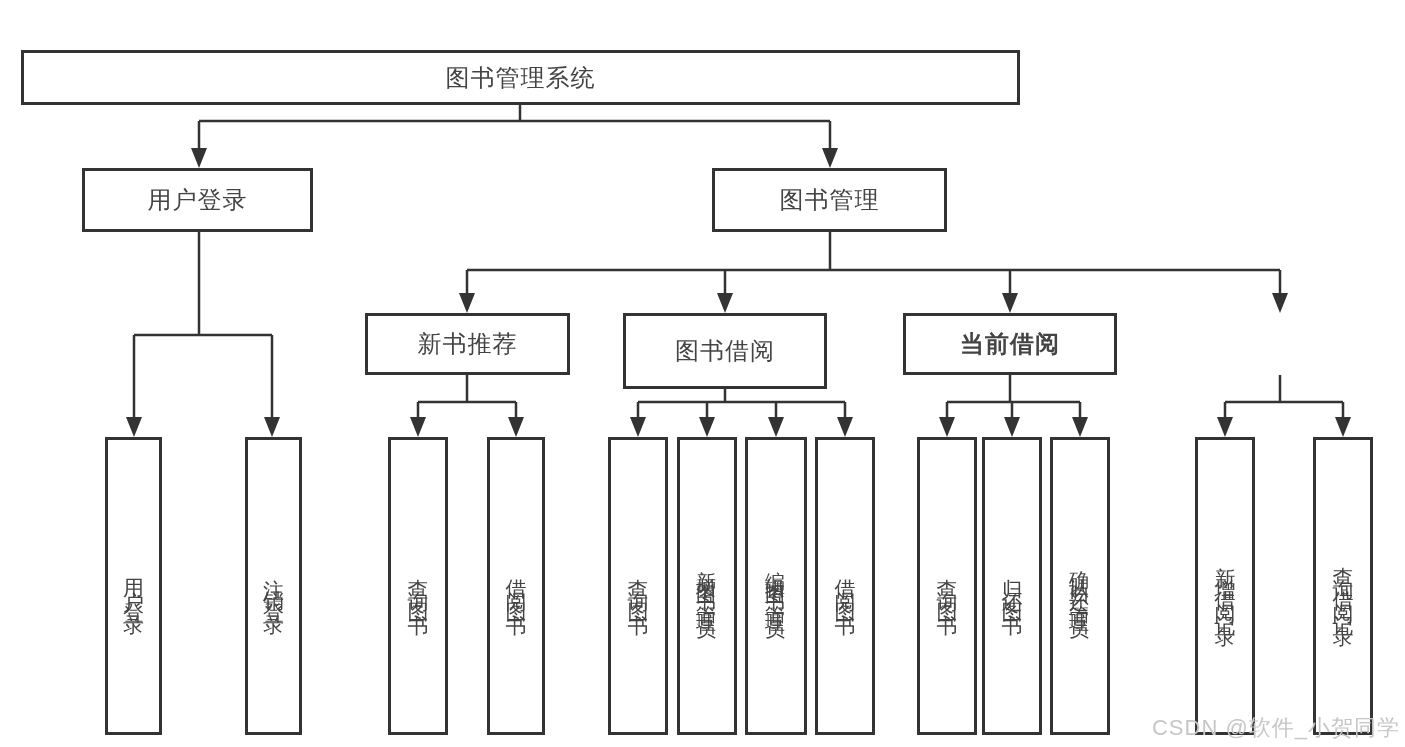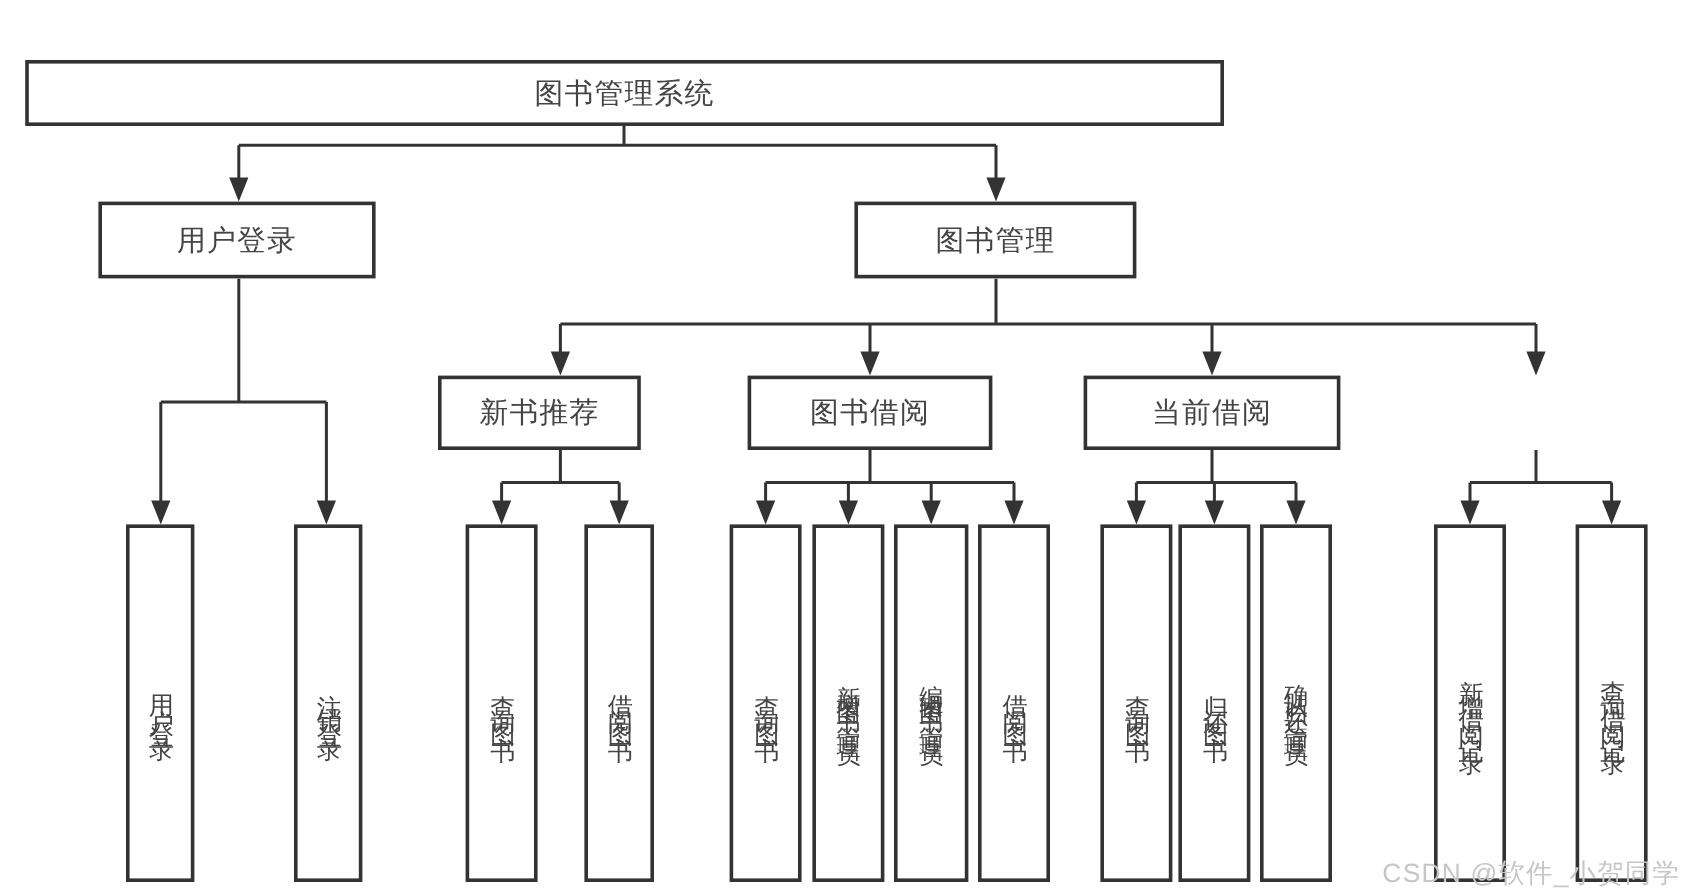--- a/index.html
+++ b/index.html
@@ -129,27 +129,27 @@
     <span>图书管理系统</span>
   </div>
 
   <div class="node" style="left:82px; top:168px; width:231px; height:64px;">
     <span>用户登录</span>
   </div>
   <div class="node" style="left:712px; top:168px; width:235px; height:64px;font-family:Liberation Mono, monospace;">
     <span>图书管理</span>
   </div>
 
-  <div class="node" style="left:365px; top:313px; width:169px; height:62px;">
+  <div class="node" style="left:365px; top:313px; width:205px; height:62px;">
     <span>新书推荐</span>
   </div>
-  <div class="node" style="left:623px; top:313px; width:204px; height:62px;">
+  <div class="node" style="left:623px; top:313px; width:204px; height:76px;">
     <span>图书借阅</span>
   </div>
-  <div class="node" style="left:903px; top:313px; width:214px; height:62px;">
+  <div class="node" style="left:903px; top:313px; width:214px; height:62px;font-weight:bold;">
     <span>当前借阅</span>
   </div>
 
   <div class="leaf" style="left:105px; width:57px;">
     <span>用户登录</span>
   </div>
   <div class="leaf" style="left:245px; width:57px;">
     <span>注销登录</span>
   </div>
 

